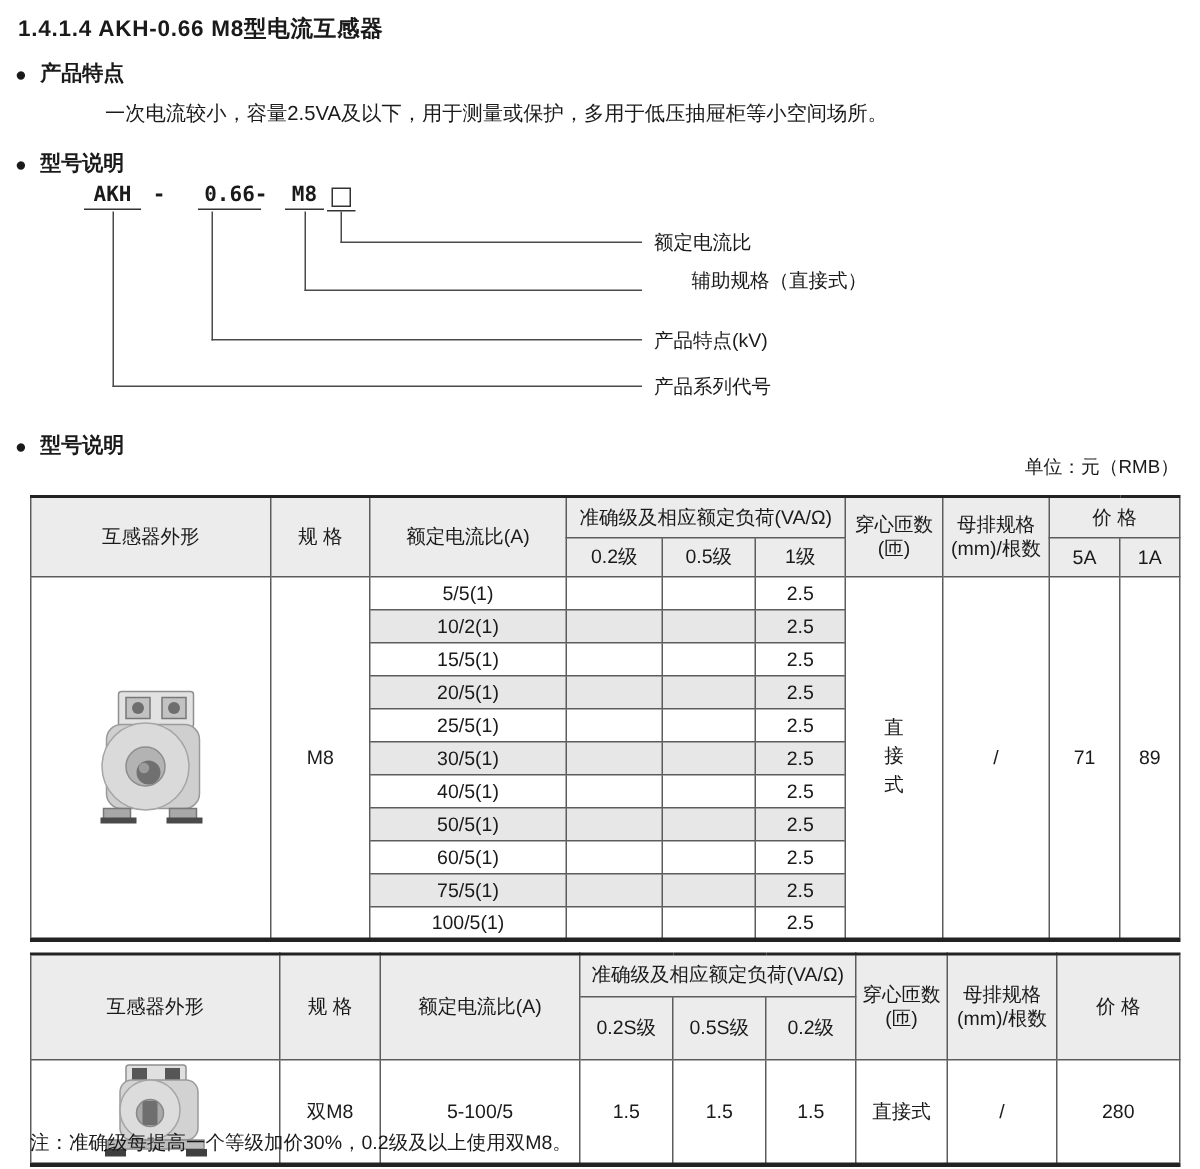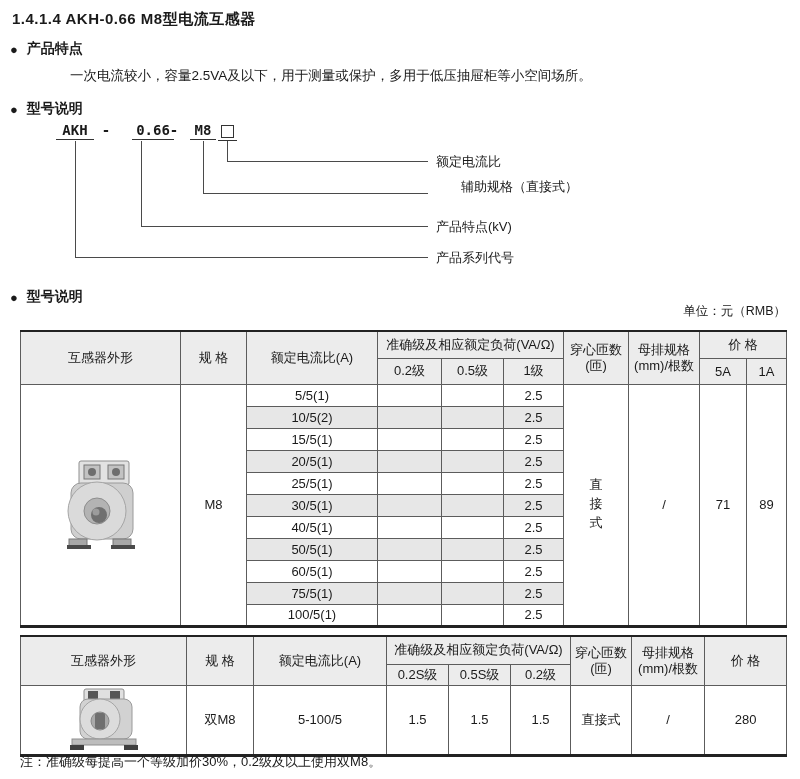--- a/index.html
+++ b/index.html
@@ -34,21 +34,21 @@
   th, td { border:1px solid #5c5c5c; font-weight:normal; padding:1px 2px; }
   thead th { background:#ececec;text-align:center; }
   .t1 { top:330px; }
   .t2 { top:635px; }
   .t1 thead tr.h1 th { height:27px; }
   .t1 thead tr.h2 th { height:26px; }
   .t1 tbody td { height:22px; }
   .t1 tbody tr.alt td { background:#e7e7e7; }
   .t1 tbody td.white-cell, .t1 tbody tr.alt td.white-cell { background:#fff; }
   .t2 thead tr.h1 th { height:28px; }
-  .t2 thead tr.h2 th { height:21px; }
+  .t2 thead tr.h2 th { height:42px; }
   .t2 tbody td { height:57px; }
   .pre { white-space:pre-line; line-height:1.25; }
   .vtext { width:15px; margin:0 auto; word-break:break-all; line-height:1.45; font-size:13px; }
   .photo-wrap { display:flex; justify-content:center; align-items:center; }
 
   .note-line { position:absolute; left:20px; top:753px; font-size:13px; }
 </style>
 </head>
 <body>
 
@@ -154,21 +154,21 @@
           <td></td>
           <td>2.5</td>
           <td class="white-cell" rowspan="11">
             <div class="vtext">直接式</div>
           </td>
           <td class="white-cell" rowspan="11">/</td>
           <td class="white-cell" rowspan="11">71</td>
           <td class="white-cell" rowspan="11">89</td>
         </tr>
         <tr class="alt">
-          <td>10/5(2)</td>
+          <td>10/2(1)</td>
           <td></td>
           <td></td>
           <td>2.5</td>
         </tr>
         <tr>
           <td>15/5(1)</td>
           <td></td>
           <td></td>
           <td>2.5</td>
         </tr>

